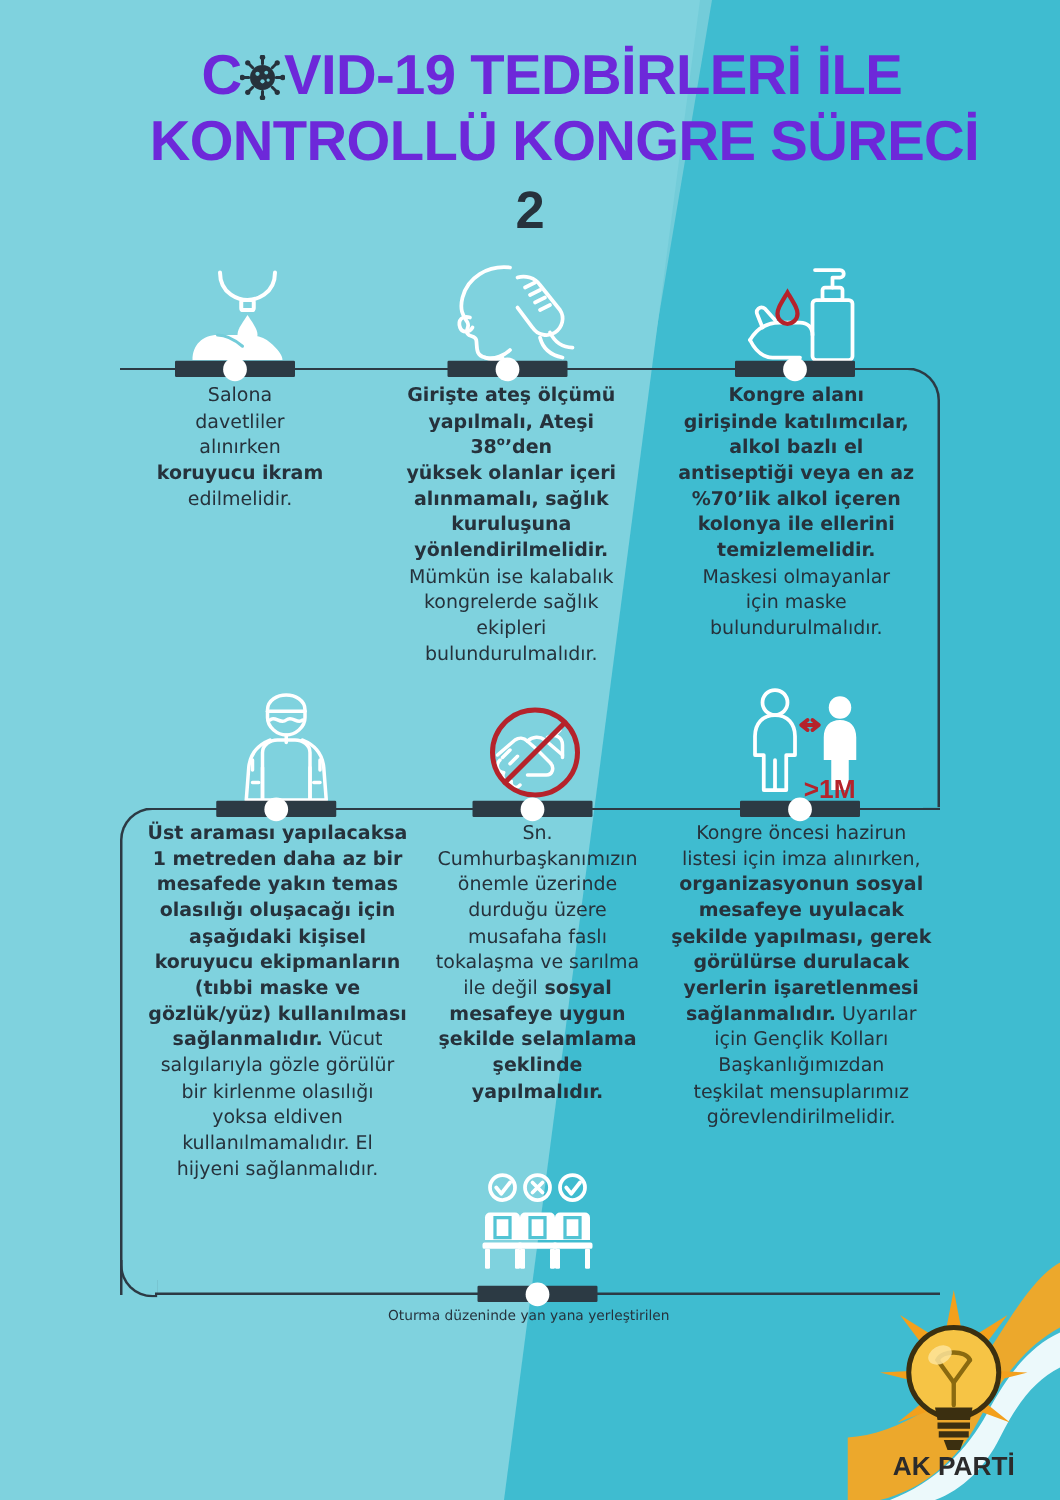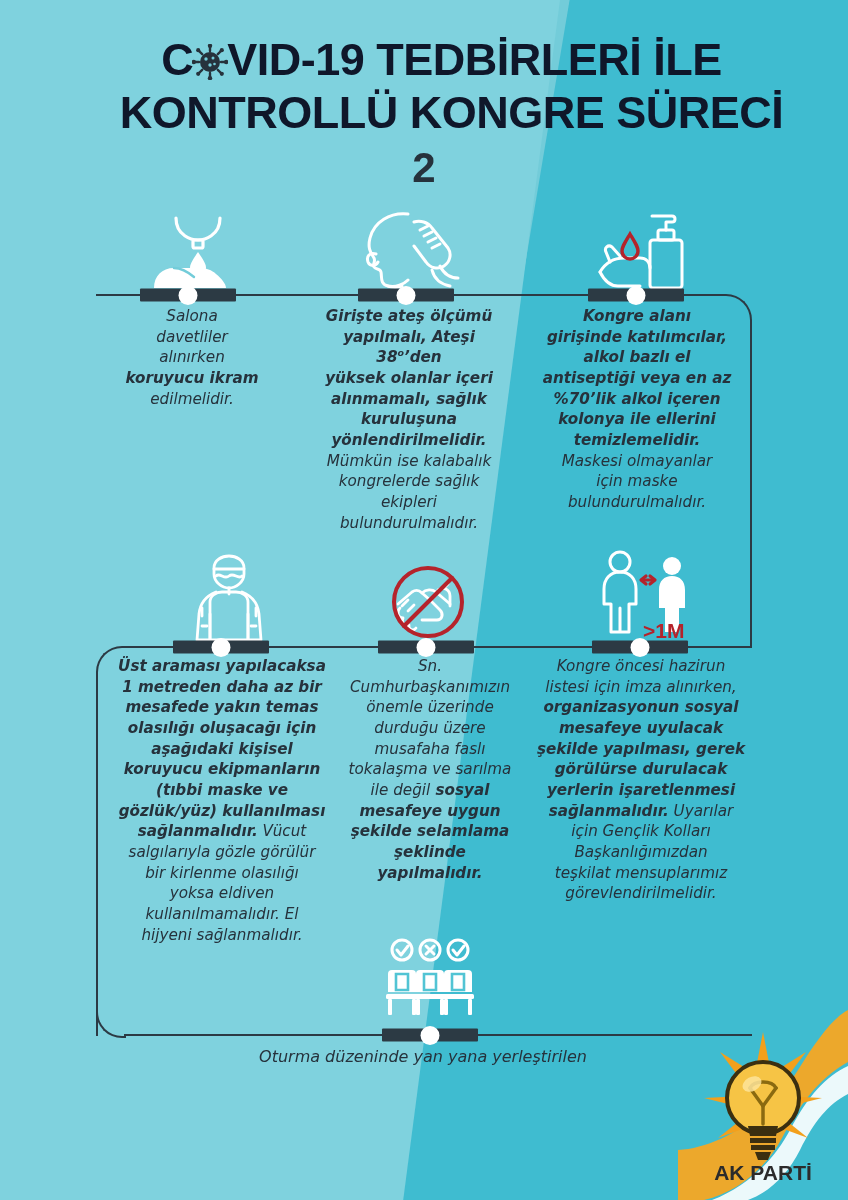--- a/index.html
+++ b/index.html
@@ -30,21 +30,21 @@
   
   .title-wrap {
     position:absolute; top:36px; left:0; width:848px;
     text-align:center; z-index:6;
   }
   .title-line {
     font-family:"Liberation Sans", sans-serif;
     font-weight:bold;
     font-size:45px;
     letter-spacing:-0.5px;
-    color:#0f172a;
+    color:#6d28d9;
     line-height:1.06;
     white-space:nowrap;
     margin-left:35px;
   }
   .title-line.l2 { font-size:45px;padding-left:20px; }
   .title-num {
     font-family:"Liberation Sans", sans-serif;
     font-weight:bold;
     font-size:42px;
     color:#26323c;
@@ -106,21 +106,20 @@
   }
   
   .icon { position:absolute; z-index:5; }
   
   .tblock {
     position:absolute;
     z-index:6;
     text-align:center;
     color:#26323c;
     font-family:"DejaVu Sans", sans-serif;
-    font-style:italic;
     font-size:15.2px;
     line-height:1.36;
   }
   .tblock b { font-weight:bold; }
   .tblock .lt { font-weight:normal; }
   .sup { font-size:0.62em; vertical-align:super; }
 
   
   .logo { position:absolute; right:0; bottom:0; width:170px; height:190px; z-index:8;text-align:center; }
 </style>
@@ -308,21 +307,21 @@
       <g fill="none" stroke="#52c4d4" stroke-width="2.6">
         <path d="M12 38 h12 v16 h-12 z"></path>
           <path d="M40 38 h12 v16 h-12 z"></path>
           <path d="M68 38 h12 v16 h-12 z"></path>
       </g>
     </svg>
   </div>
 
   <div class="node" style="left:430px; top:1035px;"></div>
 
-  <div class="tblock" id="tf" style="left:208px; top:1046px; width:430px; font-size:16px;"><span class="lt">Oturma düzeninde yan yana yerleştirilen</span><br><br></div>
+  <div class="tblock" id="tf" style="left:208px; top:1046px; width:430px; font-size:11px;"><span class="lt">Oturma düzeninde yan yana yerleştirilen</span><br><br></div>
 
   <div class="logo">
     <svg width="170" height="190" viewBox="0 0 170 190">
       <path d="M0 190 L0 140 C40 138, 90 108, 120 60 C140 28, 155 8, 170 0 L170 52 C140 68, 120 98, 104 128 C88 158, 60 182, 26 190 Z" fill="#f5a623" opacity="0.95"></path>
       <path d="M34 190 C70 176, 96 150, 112 120 C130 86, 148 66, 170 56 L170 84 C150 94, 136 112, 122 140 C110 164, 92 182, 70 190 Z" fill="#ffffff" opacity="0.9"></path>
       <g fill="#f3a01c">
         <polygon points="85,22 92,58 78,58"></polygon>
         <polygon points="42,42 74,62 66,74"></polygon>
         <polygon points="128,42 96,62 104,74"></polygon>
         <polygon points="26,88 66,86 66,98"></polygon>

